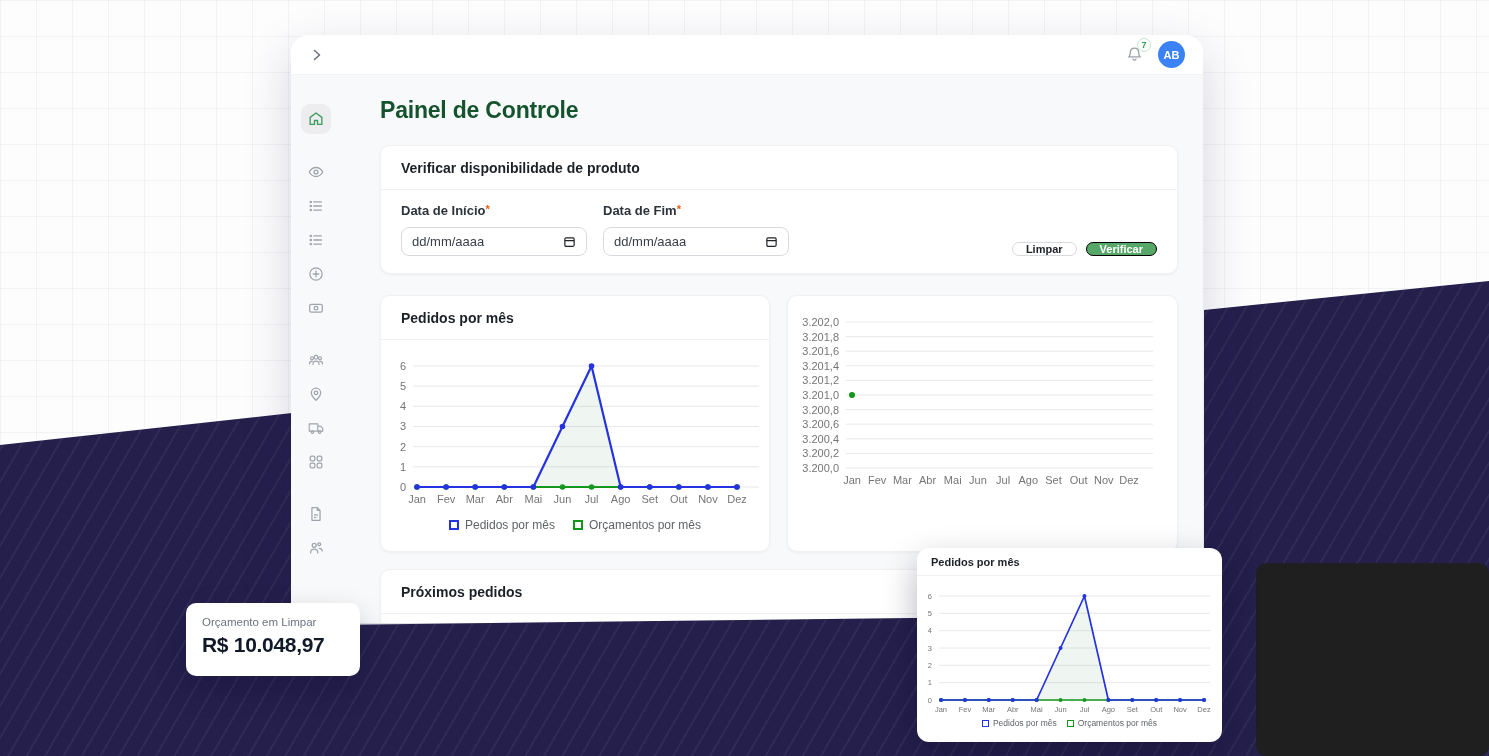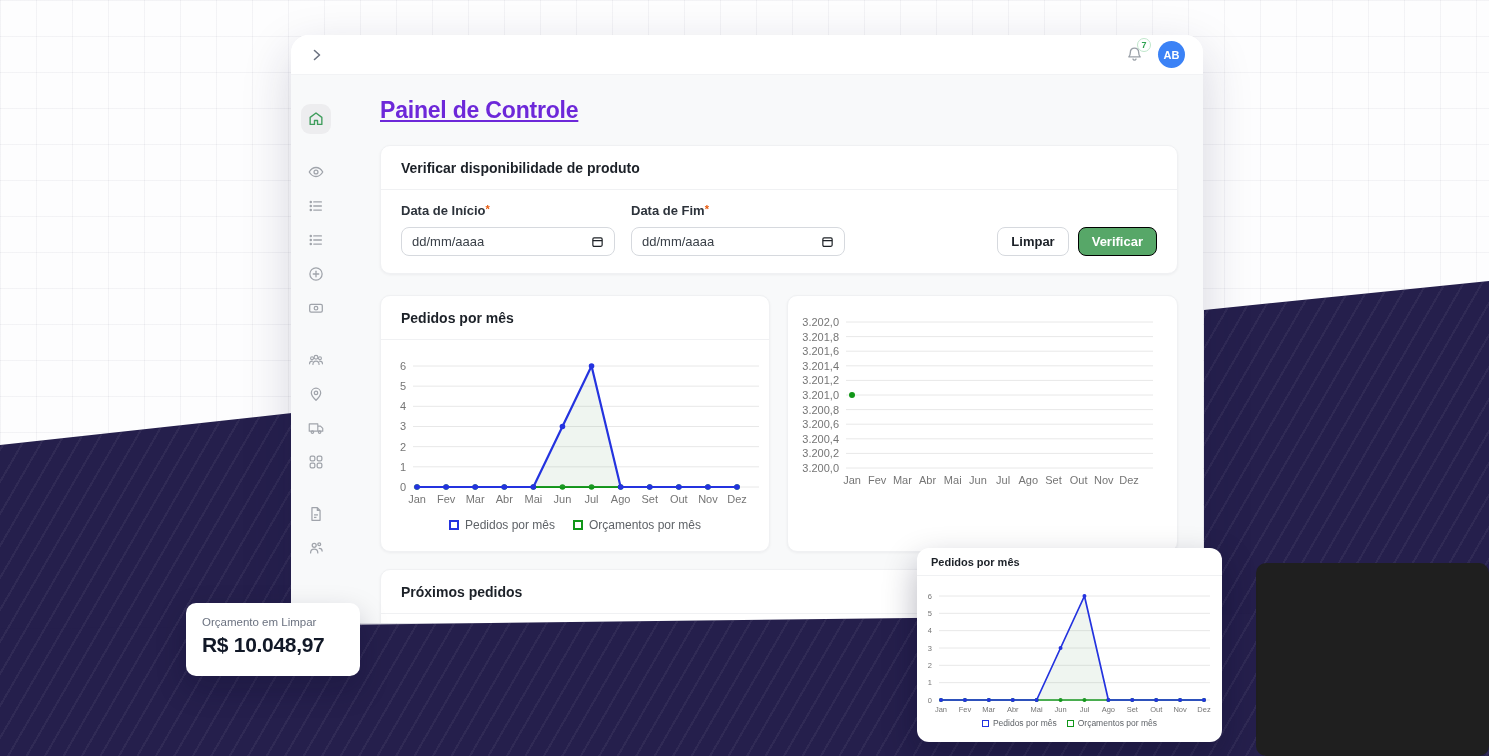--- a/index.html
+++ b/index.html
@@ -41,37 +41,37 @@
   
   .sidebar { width:49px; padding-top:29px; display:flex; flex-direction:column; align-items:center; flex:none; }
   .s-item { height:18px; margin-top:16px; color:#a0a4ab; display:flex; align-items:center; justify-content:center; cursor:pointer; }
   .s-item.first { height:30px; width:30px; margin-top:0; background:#ededef; border-radius:9px; color:#3f9d5c; }
   .s-item.gap-a { margin-top:29px; }
   .s-item.gap-b { margin-top:34px; }
   .s-item svg { display:block; }
 
   
   .content { flex:1; padding:0 25px 0 40px; overflow:hidden; }
-  h1 { font-size:23px; font-weight:700; color:#6d28d9; letter-spacing:-0.2px; margin:22px 0 21px;text-decoration:underline; }
+  h1 { font-size:23px; font-weight:700; color:#14532d; letter-spacing:-0.2px; margin:22px 0 21px; }
 
   .card { background:#fff; border:1px solid #f0f1f3; border-radius:10px;
     box-shadow:0 1px 3px rgba(15,20,40,0.05); }
   .card-hd { padding:14px 20px 13px; font-size:14px; font-weight:700; color:#1c2128;
     border-bottom:1px solid #f0f1f3; }
 
   
   .form-row { padding:13px 20px 17px; display:flex; align-items:flex-end; gap:16px; }
   .field label { display:block; font-size:13px; font-weight:600; color:#2d333b; margin-bottom:9px; }
   .req { color:#e8590c; font-size:11px; vertical-align:top; }
   .control { height:29px; border:1px solid #d6d9de; border-radius:8px; background:#fff;
     display:flex; align-items:center; padding:0 10px; font-size:13px; cursor:pointer; }
   .select-box { width:179px; justify-content:space-between; color:#a6adb5; }
-  .date-box { width:214px; justify-content:space-between; color:#3a4048; }
+  .date-box { width:186px; justify-content:space-between; color:#3a4048; }
   .btns { margin-left:auto; display:flex; gap:9px; }
-  .btn { height:29px; border-radius:8px; font-size:13px; font-weight:600; padding:0 13px; cursor:pointer; }
+  .btn { height:14px; border-radius:8px; font-size:11px; font-weight:600; padding:0 13px; cursor:pointer; }
   .btn-light { background:#fff; border:1px solid #d6d9de; color:#1c2128; }
   .btn-green { background:#57a768; border:1px solid #000000; color:#fff; }
 
   .charts-row { display:flex; gap:17px; margin-top:21px; }
   .chart-card-a { width:390px; height:257px; flex:none; }
   .chart-card-b { flex:1; height:257px; }
   .chart { width:100%; }
   .plot { line-height:0; }
   .legend { display:flex; justify-content:center; gap:18px; margin-top:8px; }
   .lg-item { display:flex; align-items:center; gap:6px; font-size:12px; color:#5f6368; }

